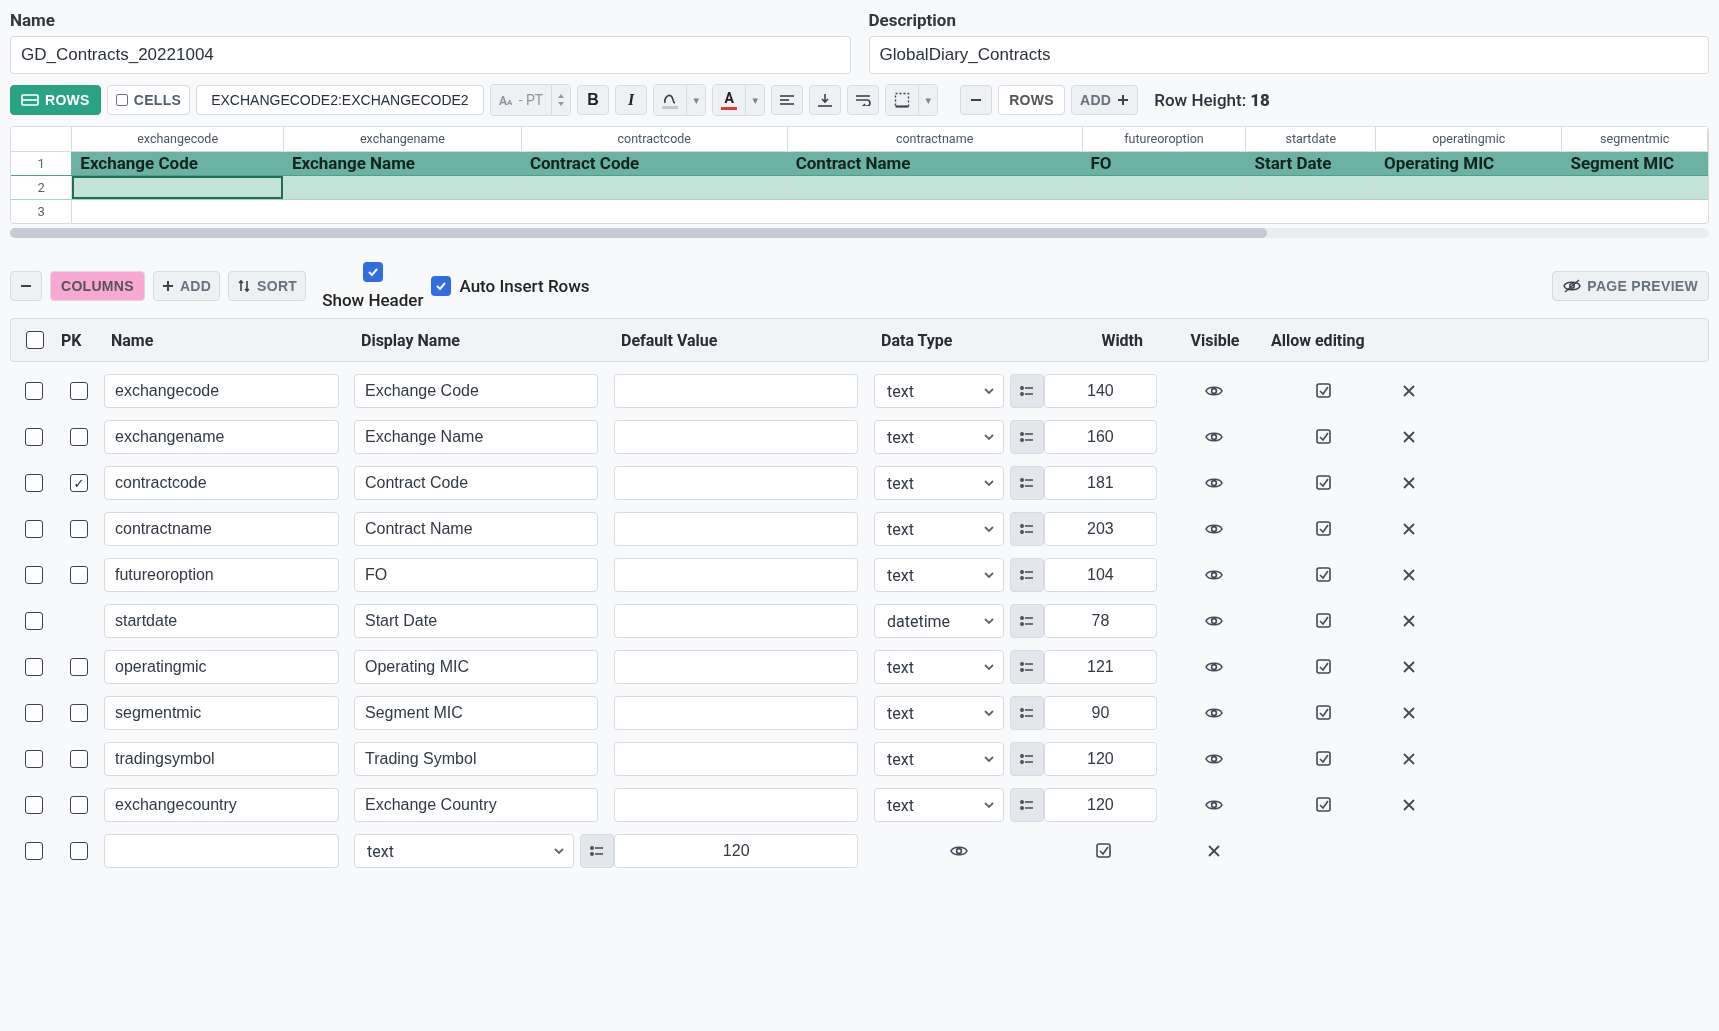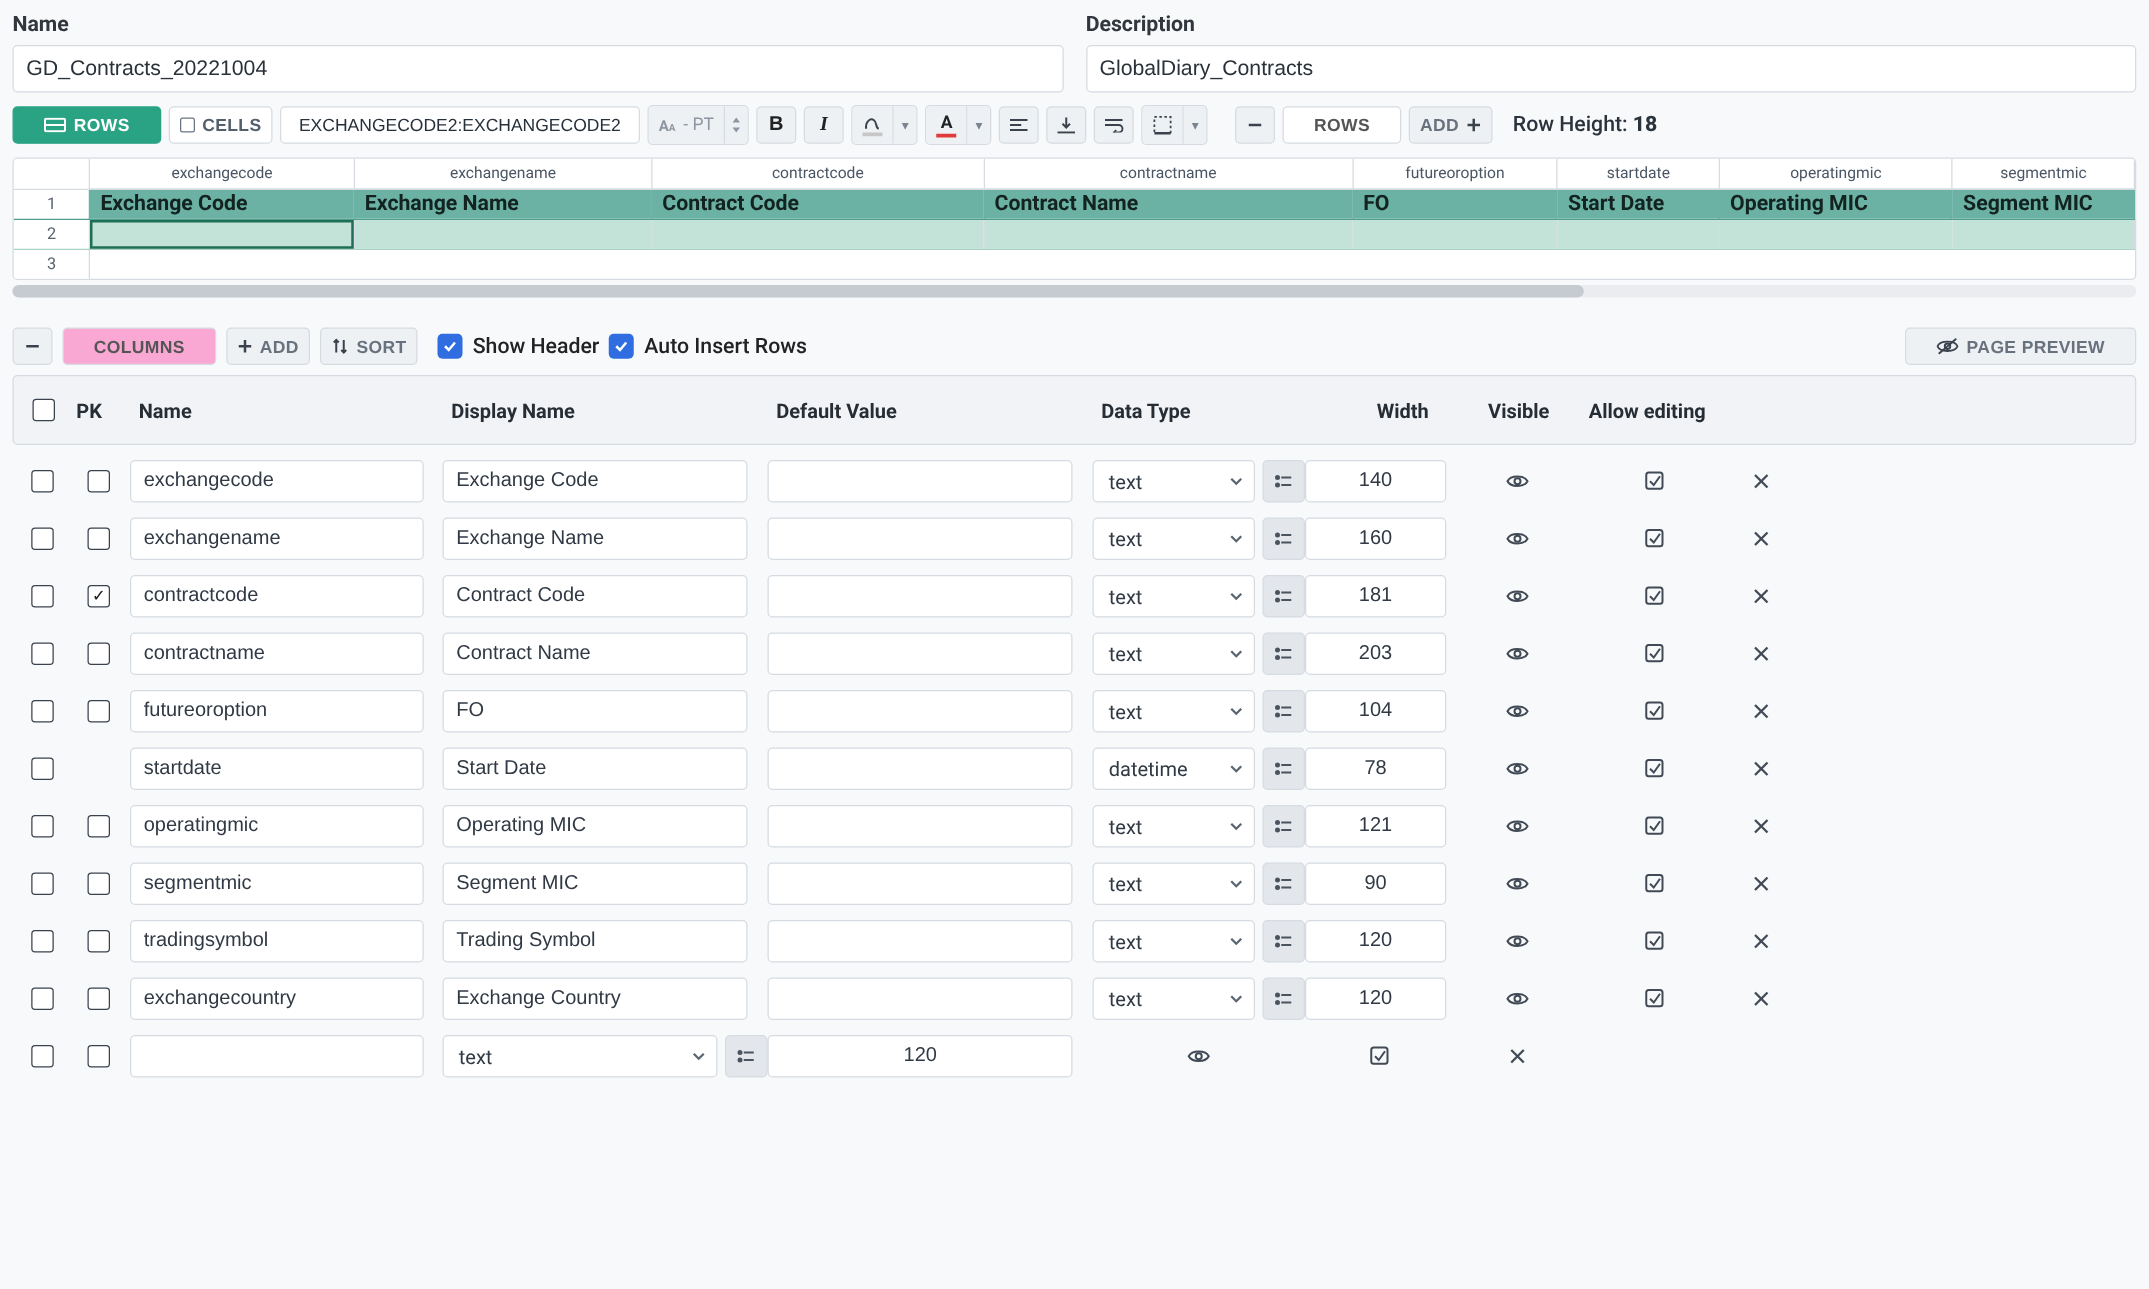--- a/index.html
+++ b/index.html
@@ -32,21 +32,21 @@
   .field input[type=text] {
     width: 100%; height: 38px; padding: 0 10px;
     border: 1px solid var(--border); border-radius: 4px; background: #fff;
     font-size: 17px; color: var(--text);
   }
 
   
   .toolbar1 { display: flex; align-items: center; gap: 6px; padding: 10px; flex-wrap: wrap; }
   .btn {
     display: inline-flex; align-items: center; gap: 6px;
-    height: 30px; padding: 0 24px;
+    height: 30px; padding: 0 10px;
     border: 1px solid var(--border); border-radius: 4px;
     background: var(--panel);
     font-size: 14px; font-weight: 600; letter-spacing: .3px;
     color: var(--muted); cursor: pointer;
   }
   .btn.tight { padding: 0 8px; }
   .btn.icon-only { width: 32px; padding:0; justify-content:center; }
   .btn.active-green { background: #29a383; border-color: #29a383; color: #fff; }
   .btn.light { background: var(--tool-bg); color: #68727e; }
   .btn.ref { font-weight: 500; letter-spacing: 0; color: #26303b; }
@@ -107,21 +107,21 @@
   
   .cols-wrap { padding: 0 10px 10px 10px; }
   .cols-head, .cols-row {
     display:grid;
     grid-template-columns: 40px 50px 250px 260px 260px 170px 120px 100px 120px 50px;
     align-items:center;
     gap: 0;
   }
   .cols-head {
     border: 1px solid var(--border); border-radius:4px;
-    background: #f1f3f6; height:56px; padding: 0 4px;
+    background: #f1f3f6; height:44px; padding: 0 4px;
     font-weight:700; font-size:16px; color:#272d34;
   }
   .cols-head > div { padding: 0 6px; }
   .cols-body { margin-top: 6px; }
   .cols-row {
     padding: 6px 4px; border-radius:4px;
   }
   .cols-row input[type=text] {
     width: 94%; height:34px; padding:0 10px;
     border:1px solid var(--border); border-radius:4px; font-size:16px; color:#303944; background:#fff;
@@ -393,21 +393,21 @@
   <button class="btn tight light">
     <svg width="14" height="14" viewBox="0 0 14 14">
         <g stroke="#3a434d" stroke-width="1.6" fill="none">
           <path d="M4 12 V2 M2 4 L4 2 L6 4"></path>
           <path d="M10 2 V12 M8 10 L10 12 L12 10"></path>
         </g>
       </svg>
     <span>SORT</span>
   </button>
 
-  <label class="chk-label" style="margin-left:8px;">
+  <label class="chk-label" style="margin-left:8px;flex-direction:column;">
     <span class="blue-check">
       <svg width="12" height="12" viewBox="0 0 12 12">
           <path d="M2 6 L5 9 L10 3" stroke="#fff" stroke-width="2" fill="none"></path>
         </svg>
     </span>
     <span>Show Header</span>
   </label>
   <label class="chk-label">
     <span class="blue-check">
       <svg width="12" height="12" viewBox="0 0 12 12">

